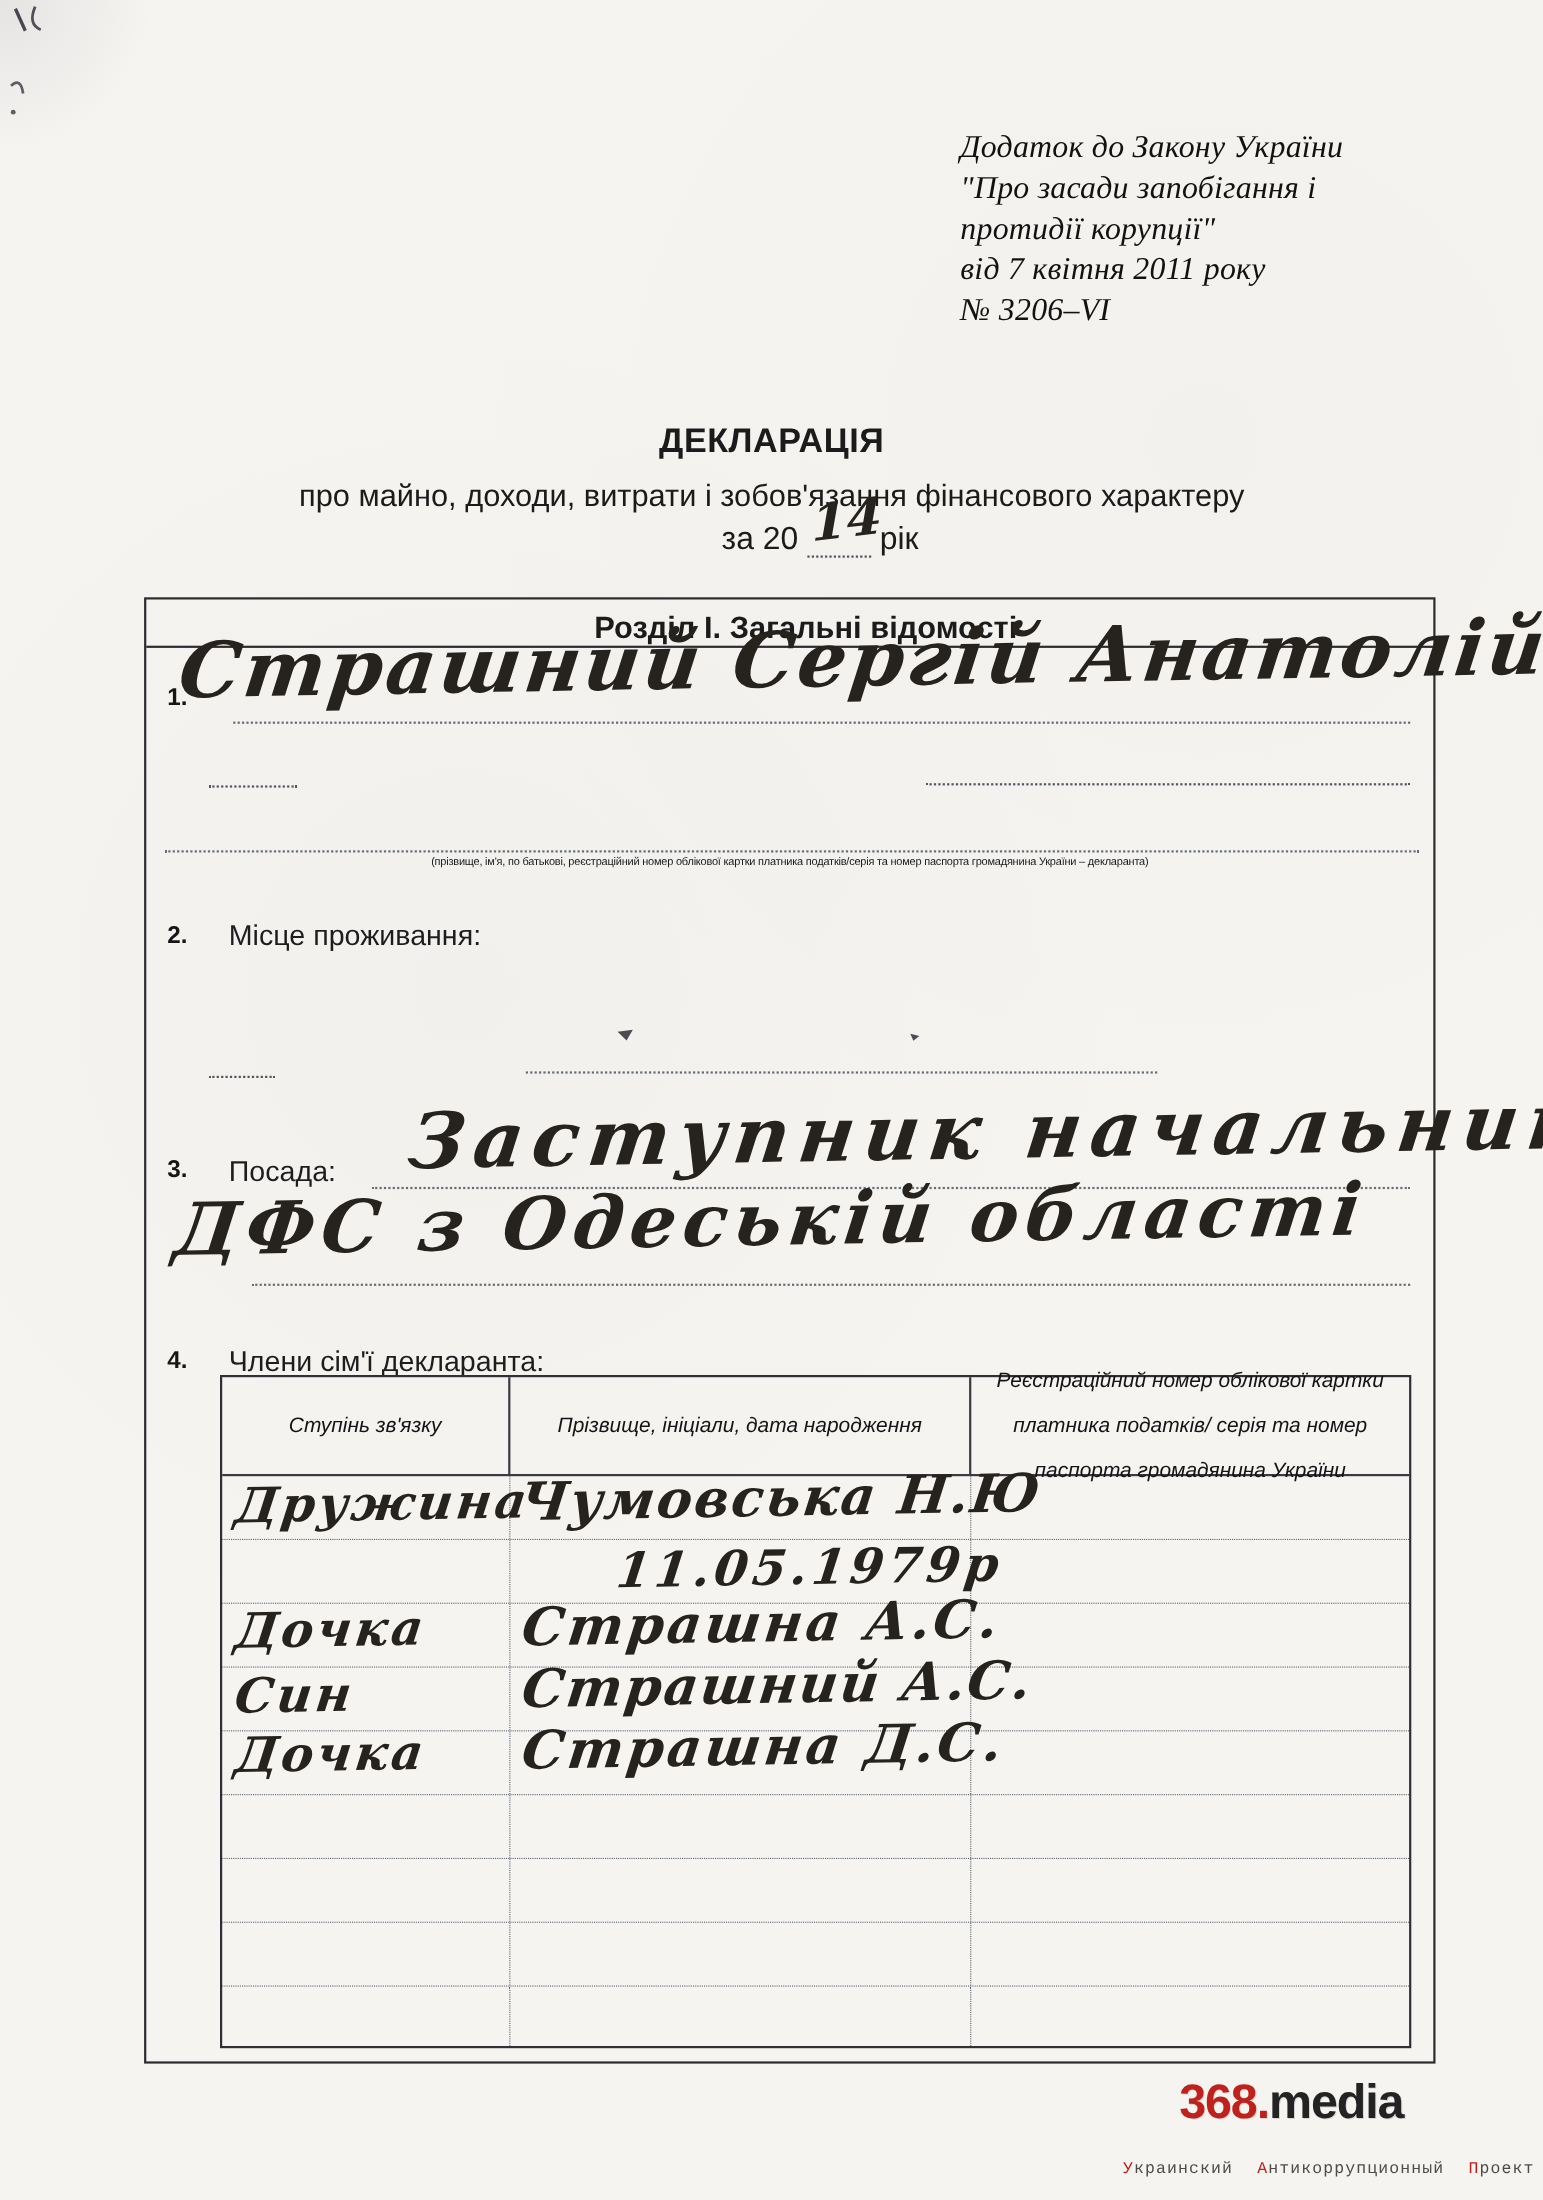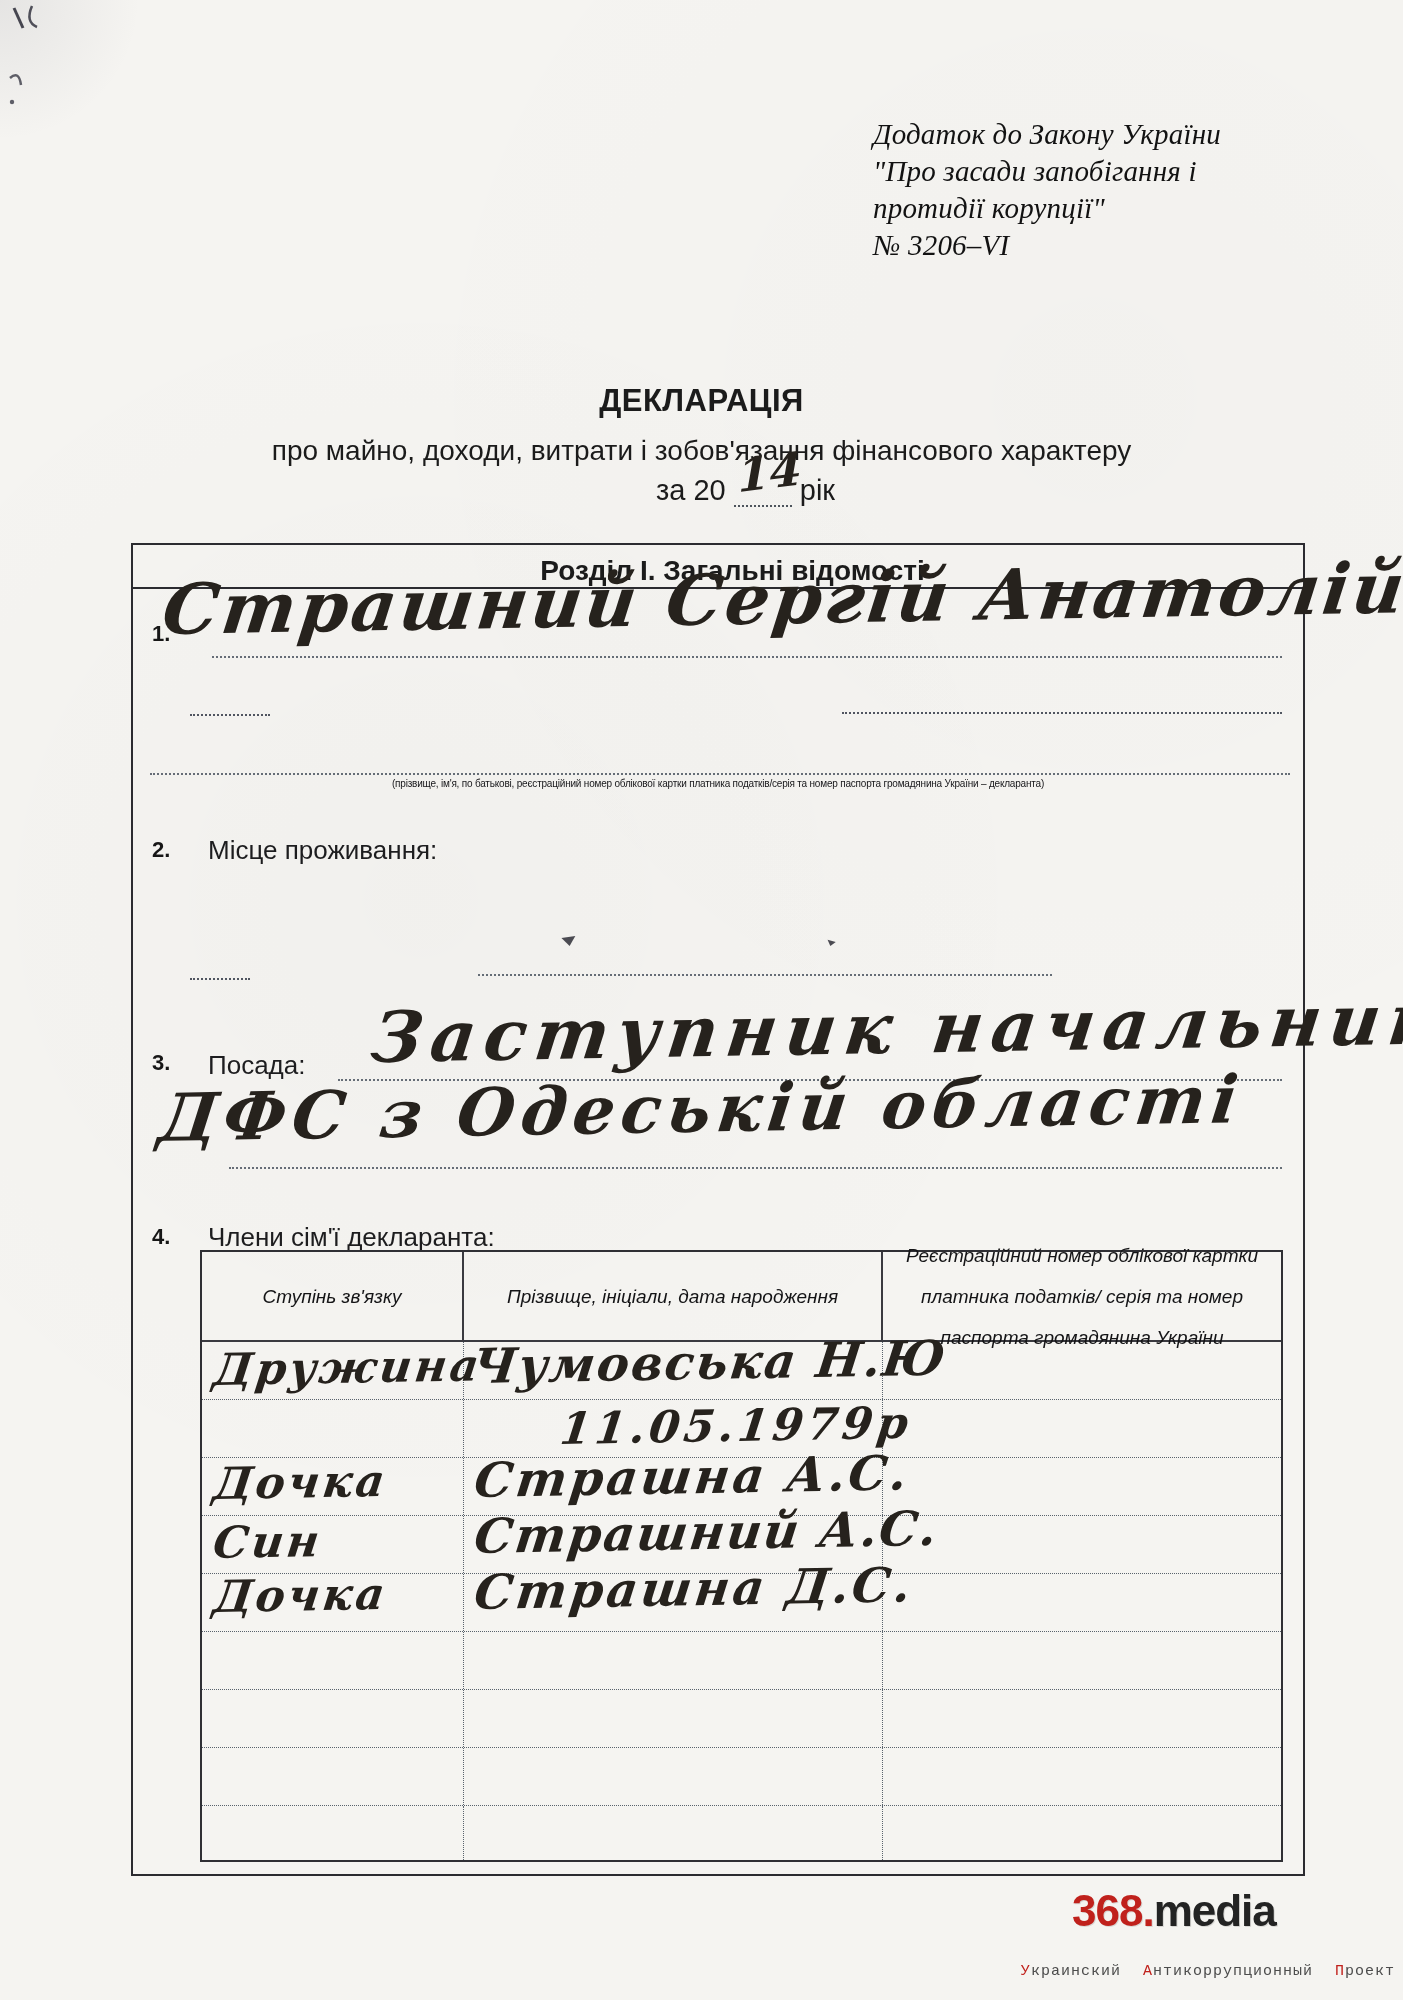--- a/index.html
+++ b/index.html
@@ -83,20 +83,21 @@
   <path d="M12 6 l9 20" stroke="#34343f" stroke-width="3" fill="none" opacity="0.9"></path>
   <path d="M30 4 q-7 16 5 21" stroke="#34343f" stroke-width="2.5" fill="none" opacity="0.85"></path>
   <path d="M8 76 q9 -8 11 7" stroke="#3a3a46" stroke-width="2.5" fill="none" opacity="0.8"></path>
   <circle cx="10" cy="100" r="2.2" fill="#3a3a46" opacity="0.8"></circle>
 </svg>
 
 <div class="abs annex nowrap">
   <div>Додаток до Закону України</div>
   <div>"Про засади запобігання  і</div>
   <div>протидії корупції"</div>
+  <div>від 7 квітня 2011 року</div>
   <div>№ 3206–VI</div>
 </div>
 
 <div class="abs title-wrap">
   <div class="doc-title">ДЕКЛАРАЦІЯ</div>
   <div class="doc-subtitle nowrap">про майно, доходи, витрати і зобов'язання фінансового характеру</div>
   <div class="year-line">
     <span>за 20</span>
     <span class="year-blank">
       <span class="hw hw-year">14</span>

